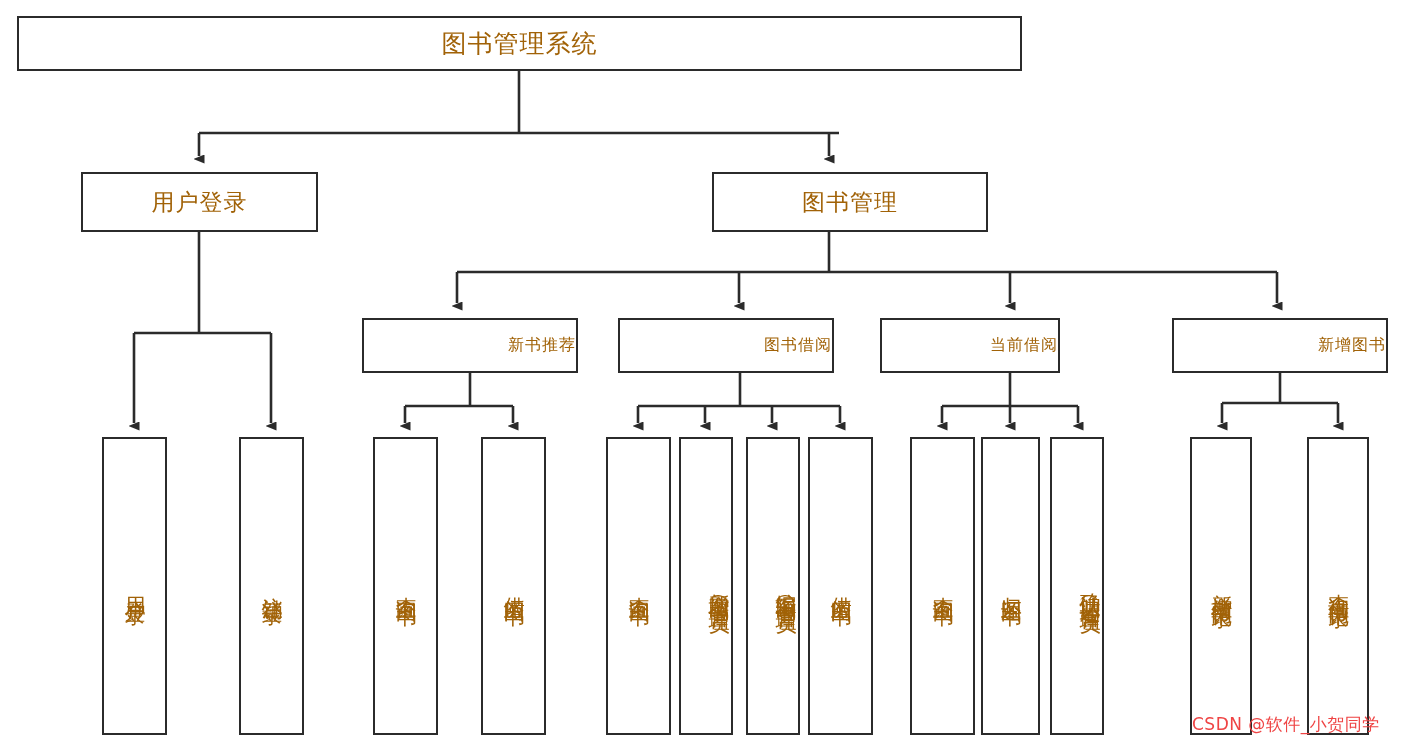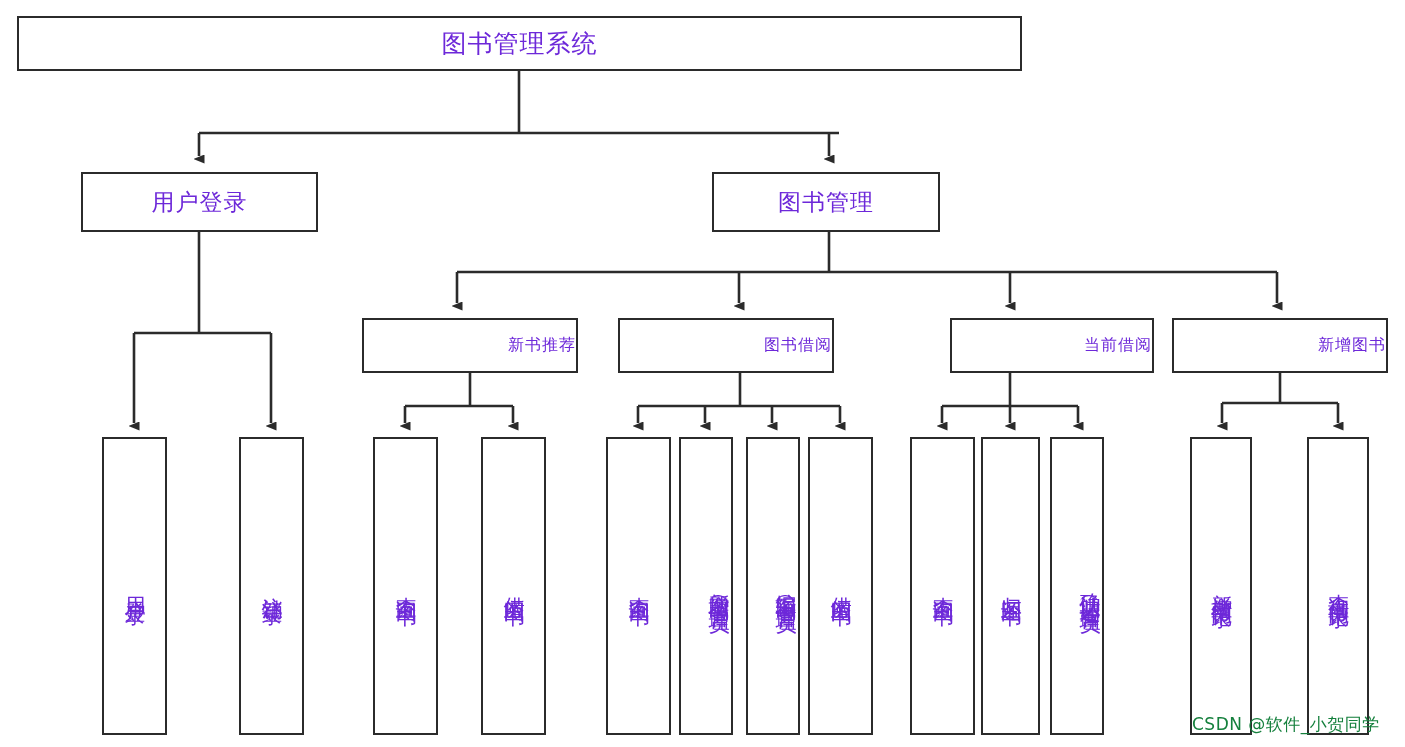--- a/index.html
+++ b/index.html
@@ -28,21 +28,21 @@
     pointer-events: none;
   }
   .node {
     position: absolute;
     box-sizing: border-box;
     border: 2.5px solid #2b2b2b;
     background: #ffffff;
     display: flex;
     align-items: center;
     justify-content: center;
-    color: #6d28d9;
+    color: #a16207;
   }
   .node-root {
     font-size: 25px;
     letter-spacing: 1px;
   }
   .node-l1 {
     font-size: 23px;
     letter-spacing: 1px;
   }
   .node-l2 {
@@ -66,21 +66,21 @@
     padding-top: 0;
   }
   .node-label {
     display: block;
   }
   .watermark {
     position: absolute;
     left: 1192px;
     top: 713px;
     font-size: 17px;
-    color: #15803d;
+    color: #ef4444;
     letter-spacing: 0.5px;
     white-space: nowrap;
     font-family: "DejaVu Sans", "Liberation Sans", sans-serif;
   }
 </style>
 </head>
 <body>
 
 <div id="diagram-root">
 
@@ -135,33 +135,33 @@
   </svg>
 
   <div class="node node-root" style="left:17px; top:16px; width:1005px; height:55px;">
     <span class="node-label">图书管理系统</span>
   </div>
 
   <div class="node node-l1" style="left:81px; top:172px; width:237px; height:60px;">
     <span class="node-label">用户登录</span>
   </div>
 
-  <div class="node node-l1" style="left:712px; top:172px; width:228px; height:60px;">
+  <div class="node node-l1" style="left:712px; top:172px; width:276px; height:60px;">
     <span class="node-label">图书管理</span>
   </div>
 
   <div class="node node-l2" style="left:362px; top:318px; width:216px; height:55px;">
     <span class="node-label">新书推荐</span>
   </div>
 
   <div class="node node-l2" style="left:618px; top:318px; width:216px; height:55px;">
     <span class="node-label">图书借阅</span>
   </div>
 
-  <div class="node node-l2" style="left:950px; top:318px; width:204px; height:55px;">
+  <div class="node node-l2" style="left:880px; top:318px; width:180px; height:55px;">
     <span class="node-label">当前借阅</span>
   </div>
 
   <div class="node node-l2" style="left:1172px; top:318px; width:216px; height:55px;">
     <span class="node-label">新增图书</span>
   </div>
 
   <div class="node node-leaf leaf-mid" style="left:102px; top:437px; width:65px; height:298px;">
     <span class="node-label">用户登录</span>
   </div>

